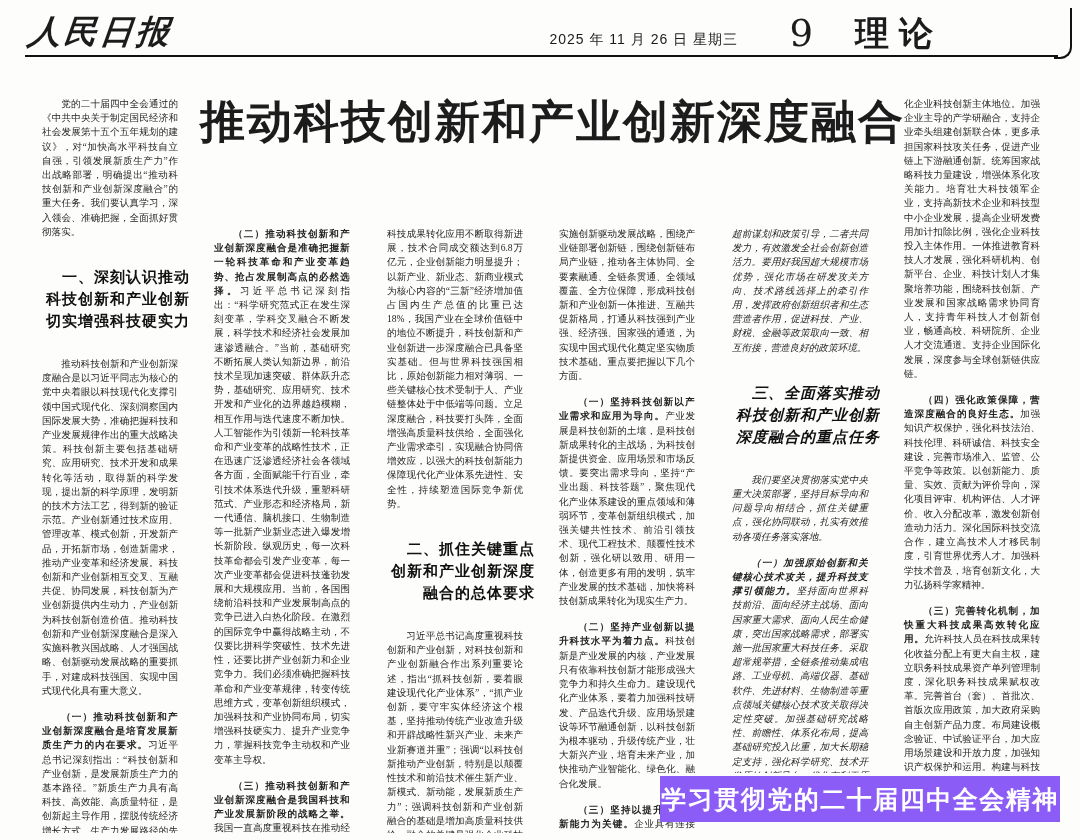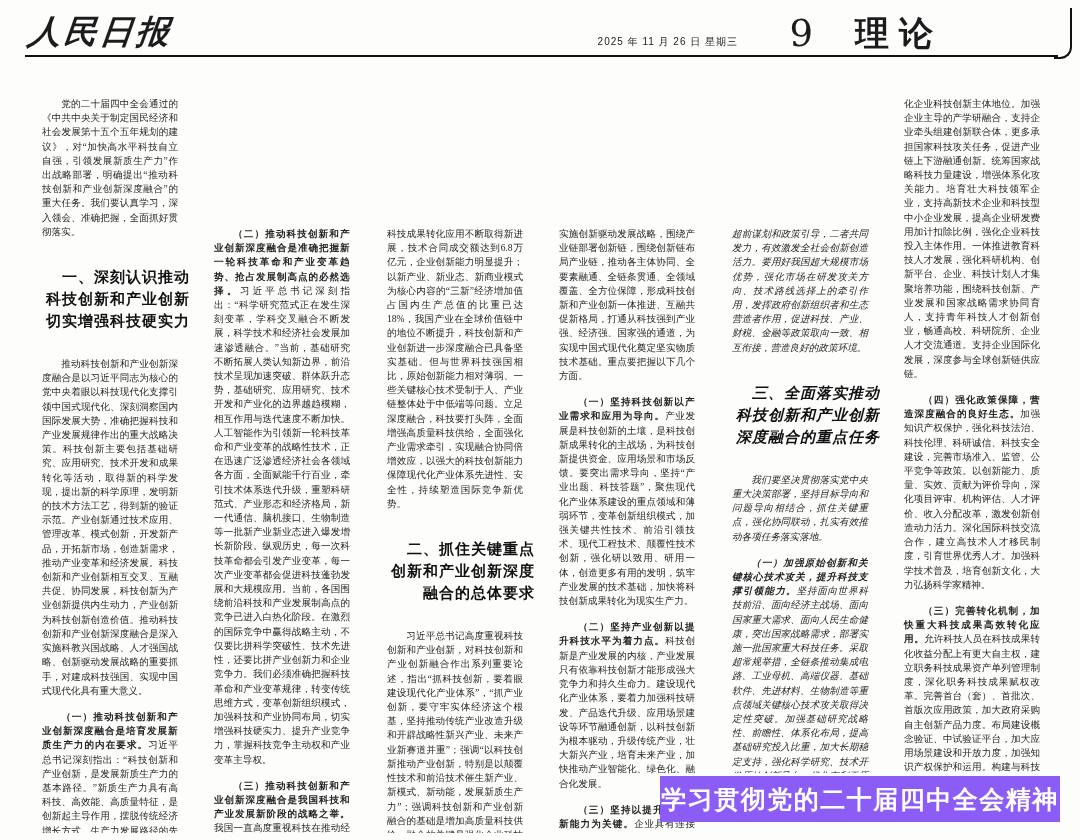--- a/index.html
+++ b/index.html
@@ -2,21 +2,21 @@
 <html><head>
 <meta charset="utf-8">
 <style>
   html,body{margin:0;padding:0;background:#e8e8e8;}
   #page{position:relative;width:1080px;height:840px;background:#fdfdfc;margin:0 auto;
         font-family:"Liberation Serif","DejaVu Serif",serif;color:#1c1c1c;overflow:hidden;}
   
   #header{position:absolute;left:25px;top:8px;width:1033px;height:47px;border-bottom:2.5px solid #111;}
   #logo{position:absolute;left:3px;top:2px;font-size:33px;font-weight:bold;font-style:italic;
         letter-spacing:3px;transform:skewX(-6deg);font-family:"DejaVu Serif",serif;}
-  #dateline{position:absolute;right:320px;bottom:6px;font-size:10px;letter-spacing:1px;font-family:"Liberation Sans",sans-serif;}
+  #dateline{position:absolute;right:320px;bottom:6px;font-size:14px;letter-spacing:1px;font-family:"Liberation Sans",sans-serif;}
   #pagenum{position:absolute;right:245px;bottom:0px;font-size:37px;font-family:"DejaVu Serif",serif;}
   #secname{position:absolute;right:115px;bottom:-2px;font-size:34px;font-weight:bold;letter-spacing:10px;
            font-family:"Liberation Sans",sans-serif;}
   #corner{position:absolute;right:8px;top:8px;width:16px;height:49px;
           border-right:2.5px solid #111;border-bottom:2.5px solid #111;border-bottom-right-radius:12px;}
   
   #headline-block{position:absolute;left:200px;top:92px;width:690px;height:118px;text-align:center;}
   #headline{font-size:45px;font-weight:bold;letter-spacing:2px;font-family:"Liberation Sans",sans-serif;
             white-space:nowrap;}
   #author{margin-top:24px;font-size:12px;letter-spacing:2px;color:#222;}
@@ -46,20 +46,21 @@
 
   <div id="header">
     <div id="logo">人民日报</div>
     <div id="dateline">2025 年 11 月 26 日  星期三</div>
     <div id="pagenum">9</div>
     <div id="secname">理论</div>
   </div>
   <div id="corner"></div>
 
   <div id="headline-block">
+    <div id="headline">推动科技创新和产业创新深度融合</div>
   </div>
 
   <div id="col1" class="col">
       <p>党的二十届四中全会通过的《中共中央关于制定国民经济和社会发展第十五个五年规划的建议》，对“加快高水平科技自立自强，引领发展新质生产力”作出战略部署，明确提出“推动科技创新和产业创新深度融合”的重大任务。我们要认真学习，深入领会、准确把握，全面抓好贯彻落实。</p>
       <div class="sec-heading">
         <div>一、深刻认识推动</div>
         <div>科技创新和产业创新</div>
         <div>切实增强科技硬实力</div>
       </div>
       <p>推动科技创新和产业创新深度融合是以习近平同志为核心的党中央着眼以科技现代化支撑引领中国式现代化、深刻洞察国内国际发展大势，准确把握科技和产业发展规律作出的重大战略决策。科技创新主要包括基础研究、应用研究、技术开发和成果转化等活动，取得新的科学发现，提出新的科学原理，发明新的技术方法工艺，得到新的验证示范。产业创新通过技术应用、管理改革、模式创新，开发新产品，开拓新市场，创造新需求，推动产业变革和经济发展。科技创新和产业创新相互交叉、互融共促、协同发展，科技创新为产业创新提供内生动力，产业创新为科技创新创造价值。推动科技创新和产业创新深度融合是深入实施科教兴国战略、人才强国战略、创新驱动发展战略的重要抓手，对建成科技强国、实现中国式现代化具有重大意义。</p>

